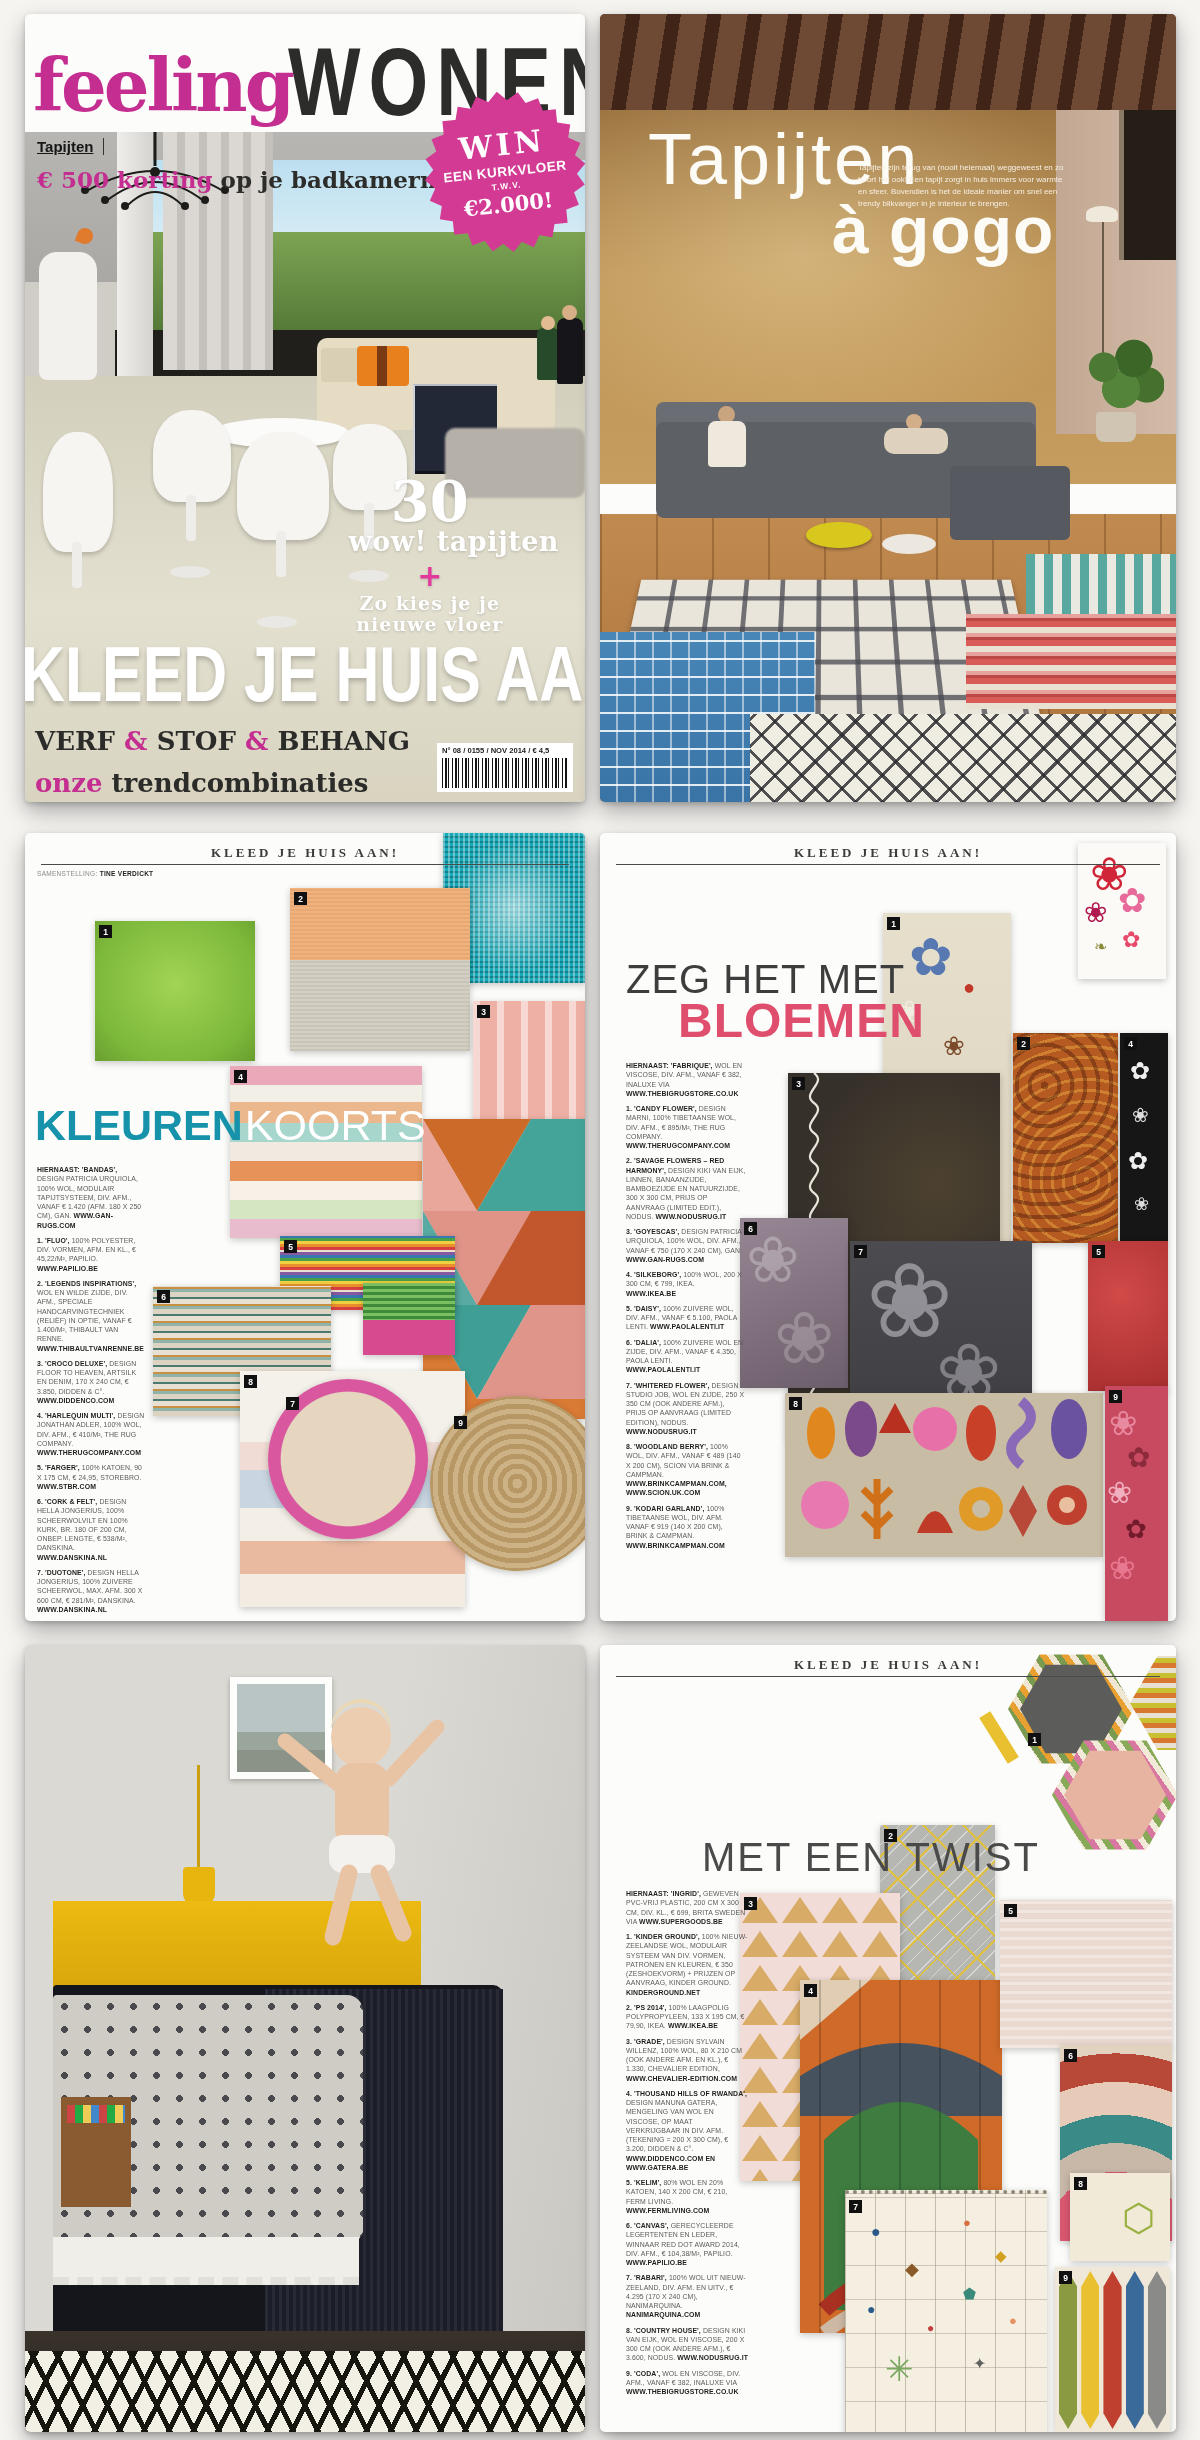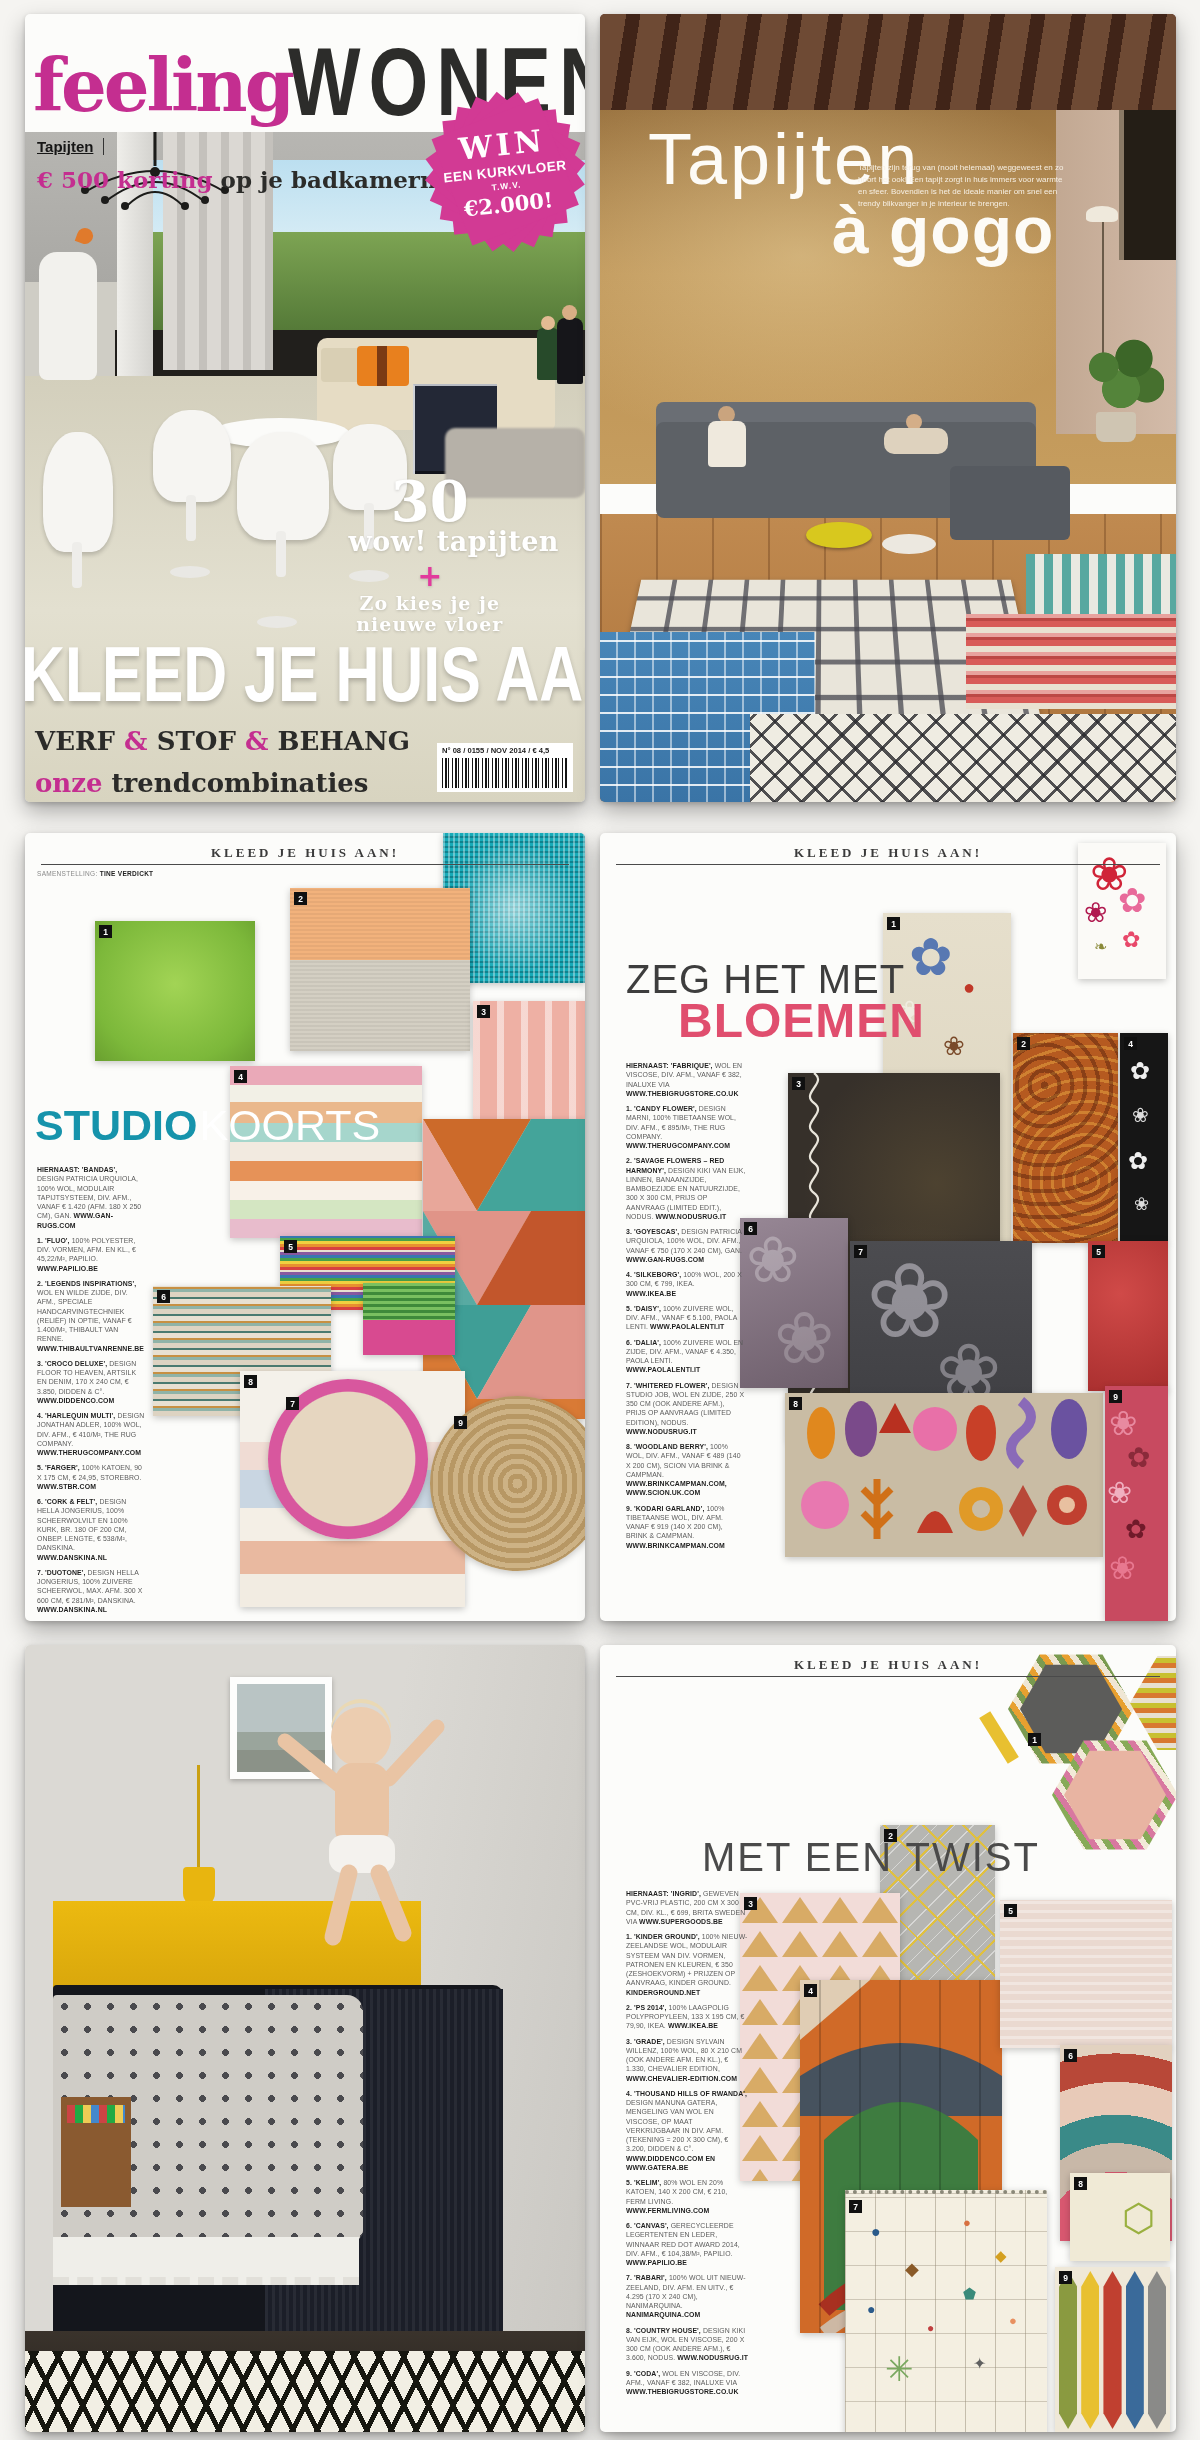--- a/index.html
+++ b/index.html
@@ -422,21 +422,21 @@
         <span class="nb" style="left:4px;top:4px;">8</span>
       </div>
     <div class="rug" id="kl-r7">
         <span class="nb" style="left:18px;top:18px;">7</span>
       </div>
     <div class="rug" id="kl-r9">
         <span class="nb" style="left:24px;top:20px;">9</span>
       </div>
 
     <div class="kl-title">
-      <span class="kl-strong">STUDIO</span><span class="kl-light">KOORTS</span>
+      <span class="kl-strong">KLEUREN</span><span class="kl-light">KOORTS</span>
     </div>
 
     <div class="col" style="left:12px;top:332px;width:108px;">
       <div class="item"><span class="b">HIERNAAST: 'BANDAS', </span><span>DESIGN PATRICIA URQUIOLA, 100% WOL, MODULAIR TAPIJTSYSTEEM, DIV. AFM., VANAF € 1.420 (AFM. 180 X 250 CM), GAN. </span><span class="b">WWW.GAN-RUGS.COM</span></div>
       <div class="item"><span class="b">1. 'FLUO', </span><span>100% POLYESTER, DIV. VORMEN, AFM. EN KL., € 45,22/M², PAPILIO. </span><span class="b">WWW.PAPILIO.BE</span></div>
       <div class="item"><span class="b">2. 'LEGENDS INSPIRATIONS', </span><span>WOL EN WILDE ZIJDE, DIV. AFM., SPECIALE HANDCARVINGTECHNIEK (RELIËF) IN OPTIE, VANAF € 1.400/M², THIBAULT VAN RENNE. </span><span class="b">WWW.THIBAULTVANRENNE.BE</span></div>
       <div class="item"><span class="b">3. 'CROCO DELUXE', </span><span>DESIGN FLOOR TO HEAVEN, ARTSILK EN DENIM, 170 X 240 CM, € 3.850, DIDDEN &amp; C°. </span><span class="b">WWW.DIDDENCO.COM</span></div>
       <div class="item"><span class="b">4. 'HARLEQUIN MULTI', </span><span>DESIGN JONATHAN ADLER, 100% WOL, DIV. AFM., € 410/M², THE RUG COMPANY. </span><span class="b">WWW.THERUGCOMPANY.COM</span></div>
       <div class="item"><span class="b">5. 'FARGER', </span><span>100% KATOEN, 90 X 175 CM, € 24,95, STOREBRO. </span><span class="b">WWW.STBR.COM</span></div>
       <div class="item"><span class="b">6. 'CORK &amp; FELT', </span><span>DESIGN HELLA JONGERIUS, 100% SCHEERWOLVILT EN 100% KURK, BR. 180 OF 200 CM, ONBEP. LENGTE, € 538/M², DANSKINA. </span><span class="b">WWW.DANSKINA.NL</span></div>

